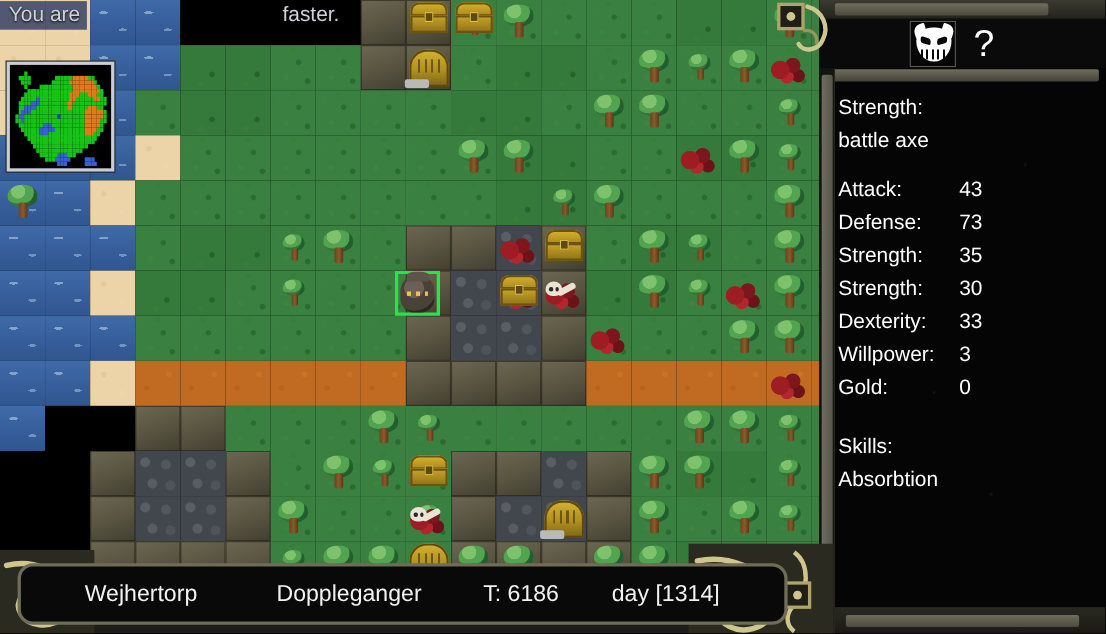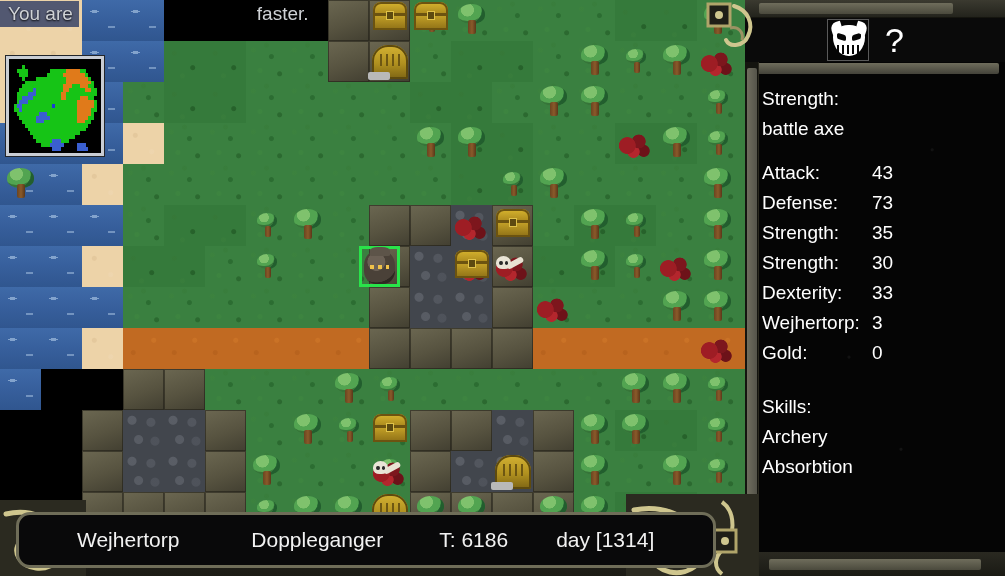--- a/index.html
+++ b/index.html
@@ -1330,32 +1330,31 @@
           </div>
           <div class="stat-row">
             <span class="lbl">Strength:</span>
             <span class="val">30</span>
           </div>
           <div class="stat-row">
             <span class="lbl">Dexterity:</span>
             <span class="val">33</span>
           </div>
           <div class="stat-row">
-            <span class="lbl">Wejhertorp:</span>
+            <span class="lbl">Willpower:</span>
             <span class="val">3</span>
           </div>
           <div class="stat-row">
             <span class="lbl">Gold:</span>
             <span class="val">0</span>
           </div>
         </div>
       <div class="gap-md"></div>
       <div class="p-row">Skills:</div>
       <div id="skill-list">
-          <div class="p-row">Archery</div>
           <div class="p-row">Absorbtion</div>
         </div>
     </div>
 
     <div class="panel-frame-bot">
       <div class="bar"></div>
     </div>
   </div>
 
   <div class="scroll-rail">

